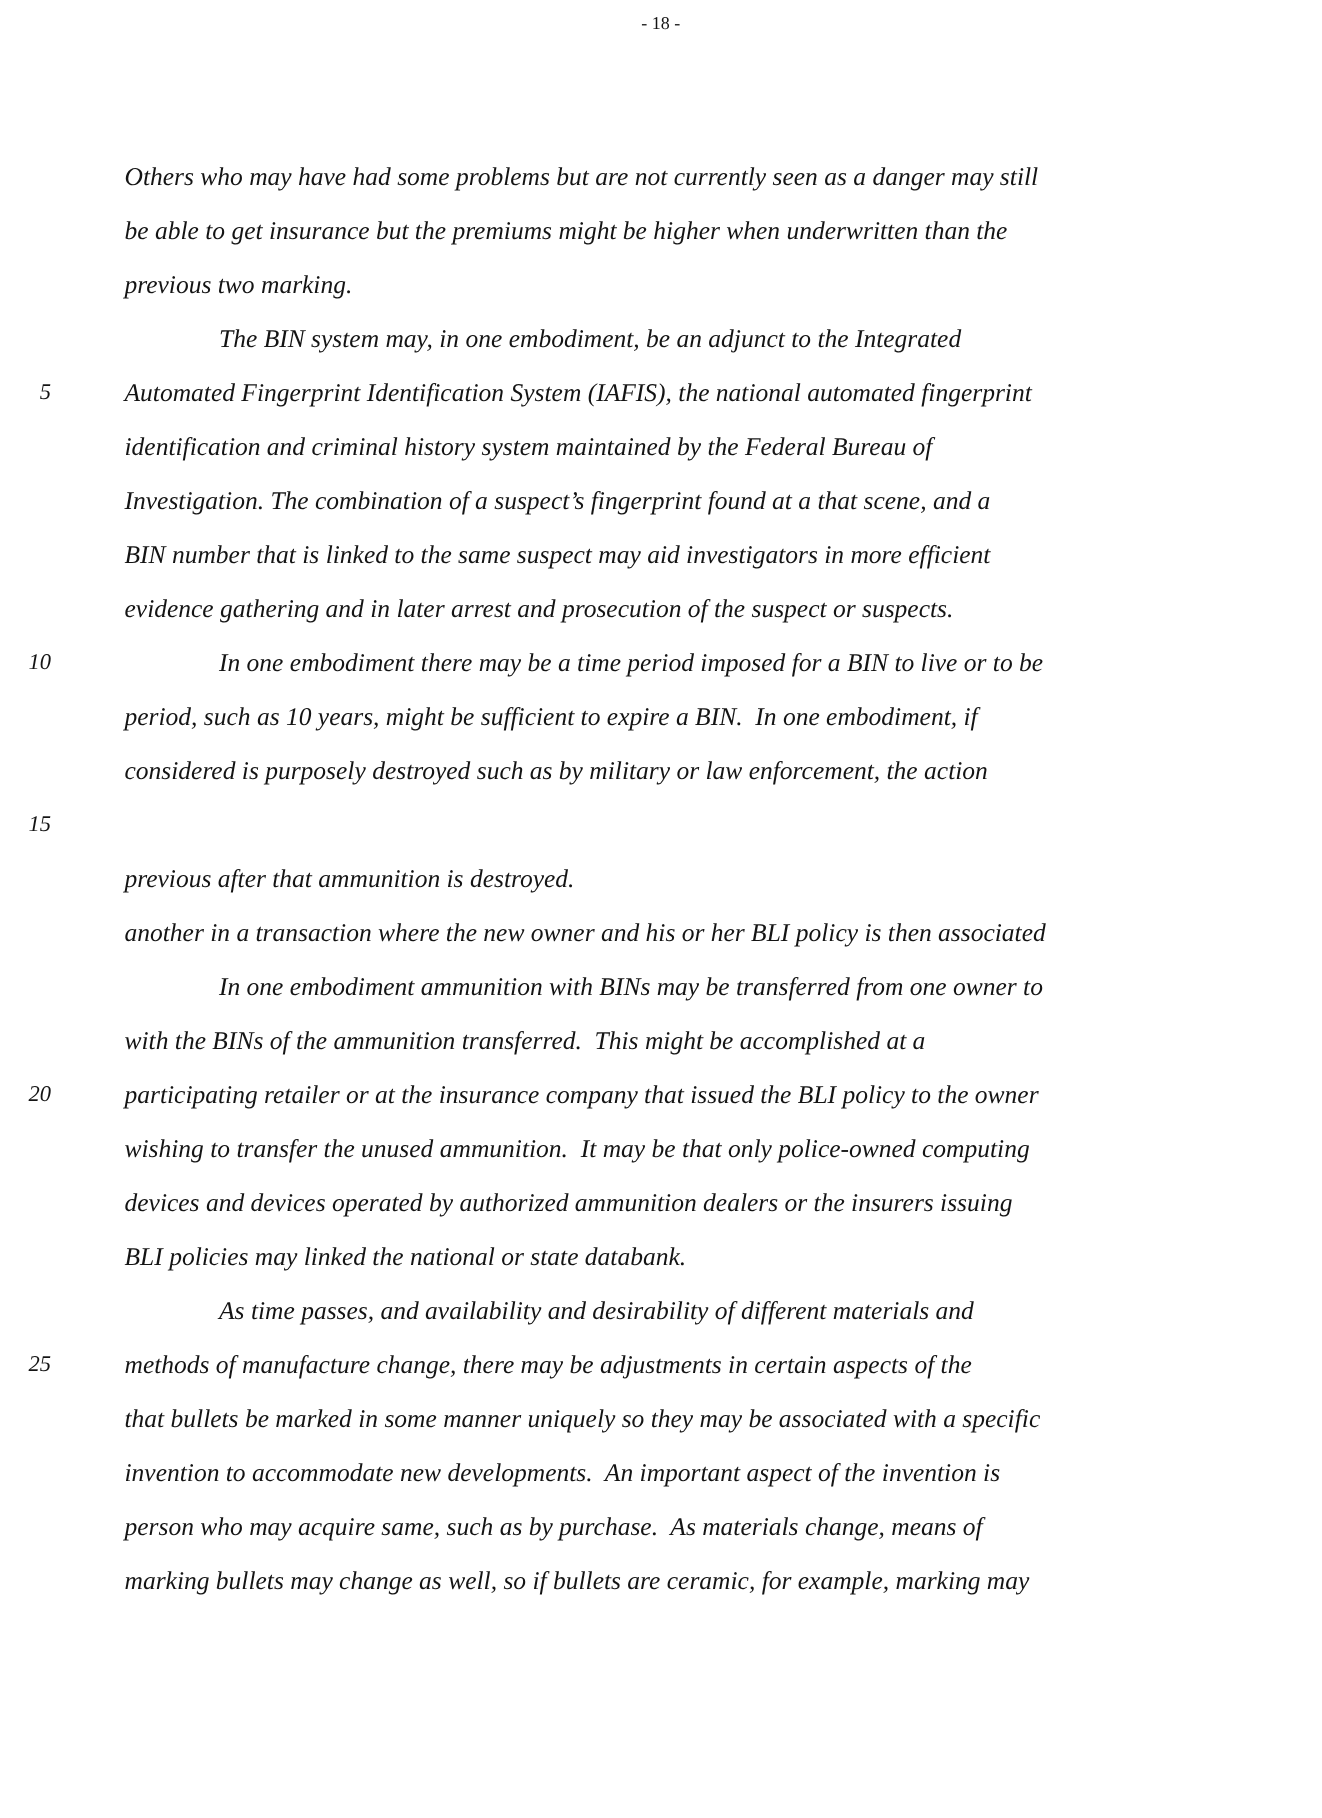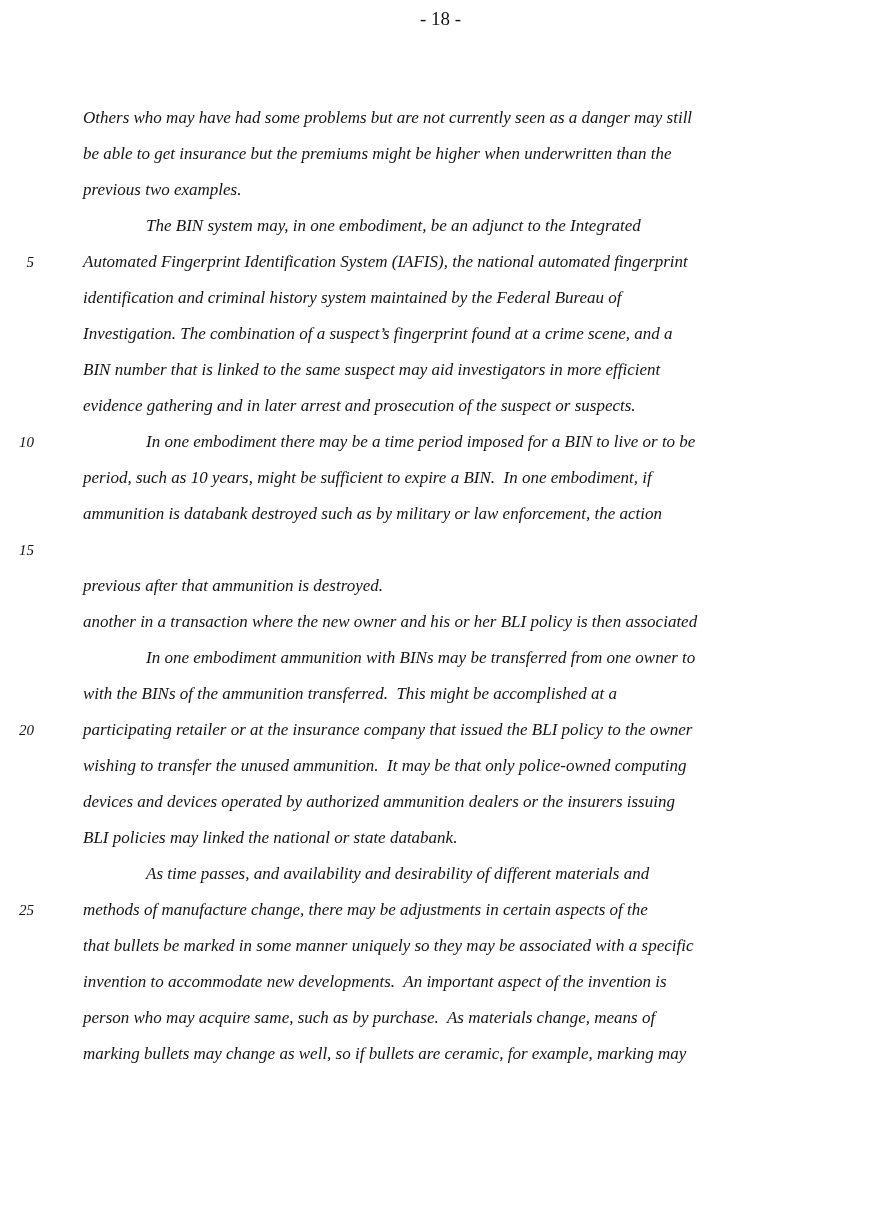--- a/index.html
+++ b/index.html
@@ -15,21 +15,21 @@
     font-family: "Liberation Serif", "DejaVu Serif", serif;
     color: #141414;
     overflow: hidden;
   }
   .page-number {
     position: absolute;
     top: 8px;
     left: 0;
     width: 100%;
     text-align: center;
-    font-size: 19px;
+    font-size: 12px;
     white-space: pre;
   }
   .content {
     position: absolute;
     top: 100px;
     left: 83px;
     width: 745px;
     font-style: italic;
   }
   .line {
@@ -57,30 +57,30 @@
   }
 </style>
 </head>
 <body>
 
 <div class="sheet">
   <div class="page-number">- 18 -</div>
   <div class="content">
       <div class="line"><span class="linetext">Others who may have had some problems but are not currently seen as a danger may still</span></div>
       <div class="line"><span class="linetext">be able to get insurance but the premiums might be higher when underwritten than the</span></div>
-      <div class="line"><span class="linetext">previous two examples.</span></div>
+      <div class="line"><span class="linetext">previous two marking.</span></div>
       <div class="line indent"><span class="linetext">The BIN system may, in one embodiment, be an adjunct to the Integrated</span></div>
       <div class="line"><span class="linenum">5</span><span class="linetext">Automated Fingerprint Identification System (IAFIS), the national automated fingerprint</span></div>
       <div class="line"><span class="linetext">identification and criminal history system maintained by the Federal Bureau of</span></div>
-      <div class="line"><span class="linetext">Investigation. The combination of a suspect’s fingerprint found at a crime scene, and a</span></div>
+      <div class="line"><span class="linetext">Investigation. The combination of a suspect’s fingerprint found at a that scene, and a</span></div>
       <div class="line"><span class="linetext">BIN number that is linked to the same suspect may aid investigators in more efficient</span></div>
       <div class="line"><span class="linetext">evidence gathering and in later arrest and prosecution of the suspect or suspects.</span></div>
       <div class="line indent"><span class="linenum">10</span><span class="linetext">In one embodiment there may be a time period imposed for a BIN to live or to be</span></div>
       <div class="line"><span class="linetext">period, such as 10 years, might be sufficient to expire a BIN.  In one embodiment, if</span></div>
-      <div class="line"><span class="linetext">ammunition is databank destroyed such as by military or law enforcement, the action</span></div>
+      <div class="line"><span class="linetext">considered is purposely destroyed such as by military or law enforcement, the action</span></div>
       <div class="line"><span class="linenum">15</span></div>
       <div class="line"><span class="linetext">previous after that ammunition is destroyed.</span></div>
       <div class="line"><span class="linetext">another in a transaction where the new owner and his or her BLI policy is then associated</span></div>
       <div class="line indent"><span class="linetext">In one embodiment ammunition with BINs may be transferred from one owner to</span></div>
       <div class="line"><span class="linetext">with the BINs of the ammunition transferred.  This might be accomplished at a</span></div>
       <div class="line"><span class="linenum">20</span><span class="linetext">participating retailer or at the insurance company that issued the BLI policy to the owner</span></div>
       <div class="line"><span class="linetext">wishing to transfer the unused ammunition.  It may be that only police-owned computing</span></div>
       <div class="line"><span class="linetext">devices and devices operated by authorized ammunition dealers or the insurers issuing</span></div>
       <div class="line"><span class="linetext">BLI policies may linked the national or state databank.</span></div>
       <div class="line indent"><span class="linetext">As time passes, and availability and desirability of different materials and</span></div>

